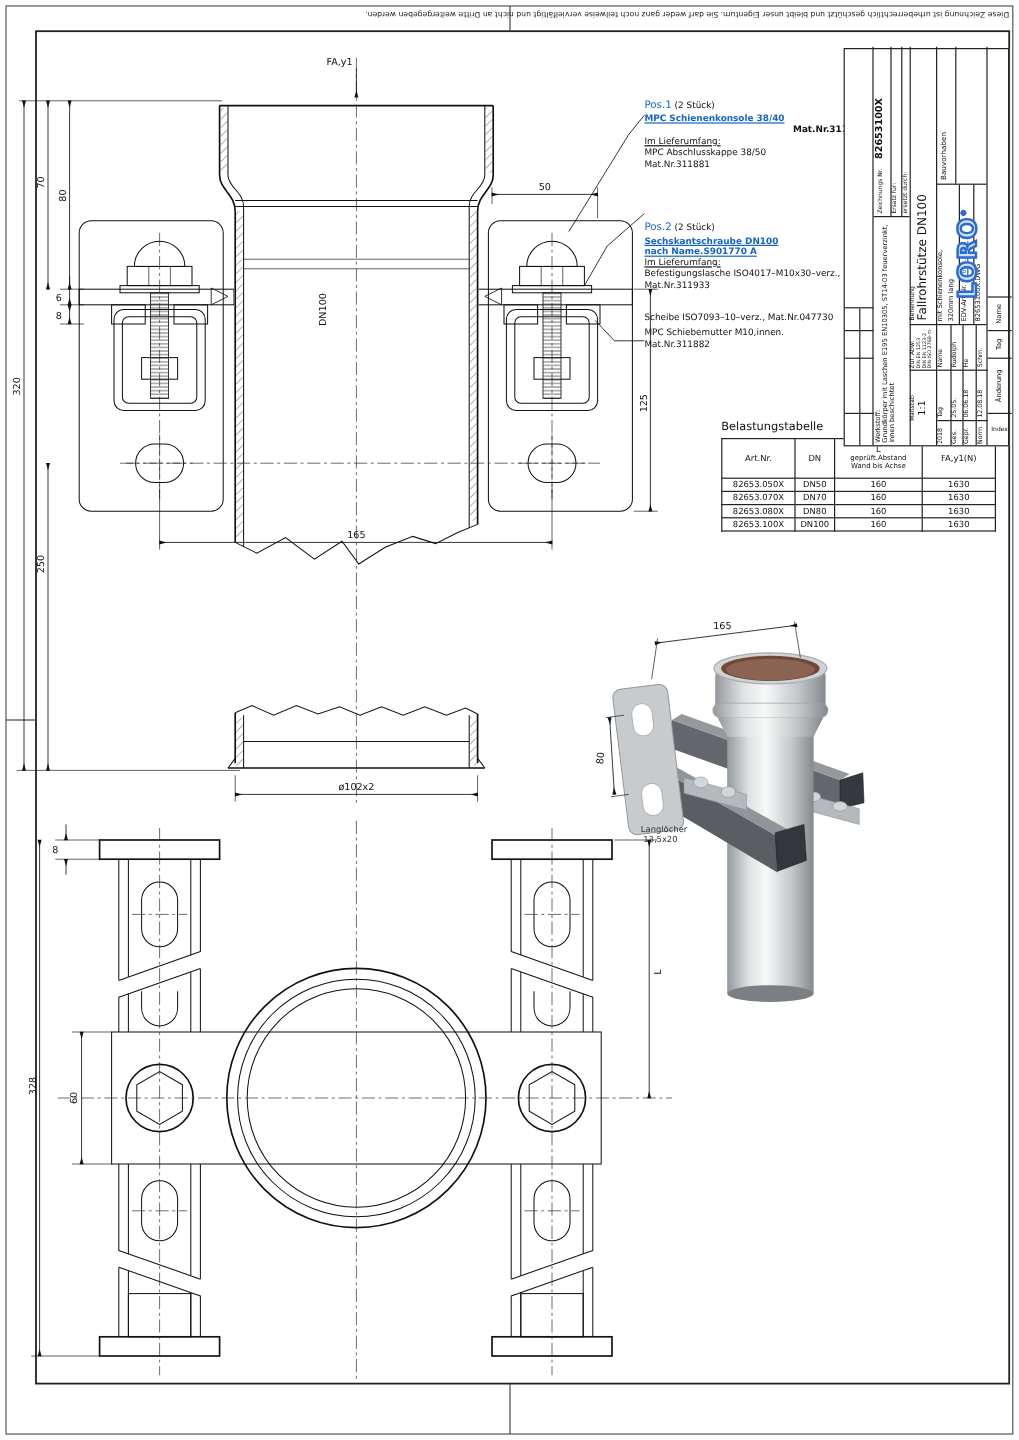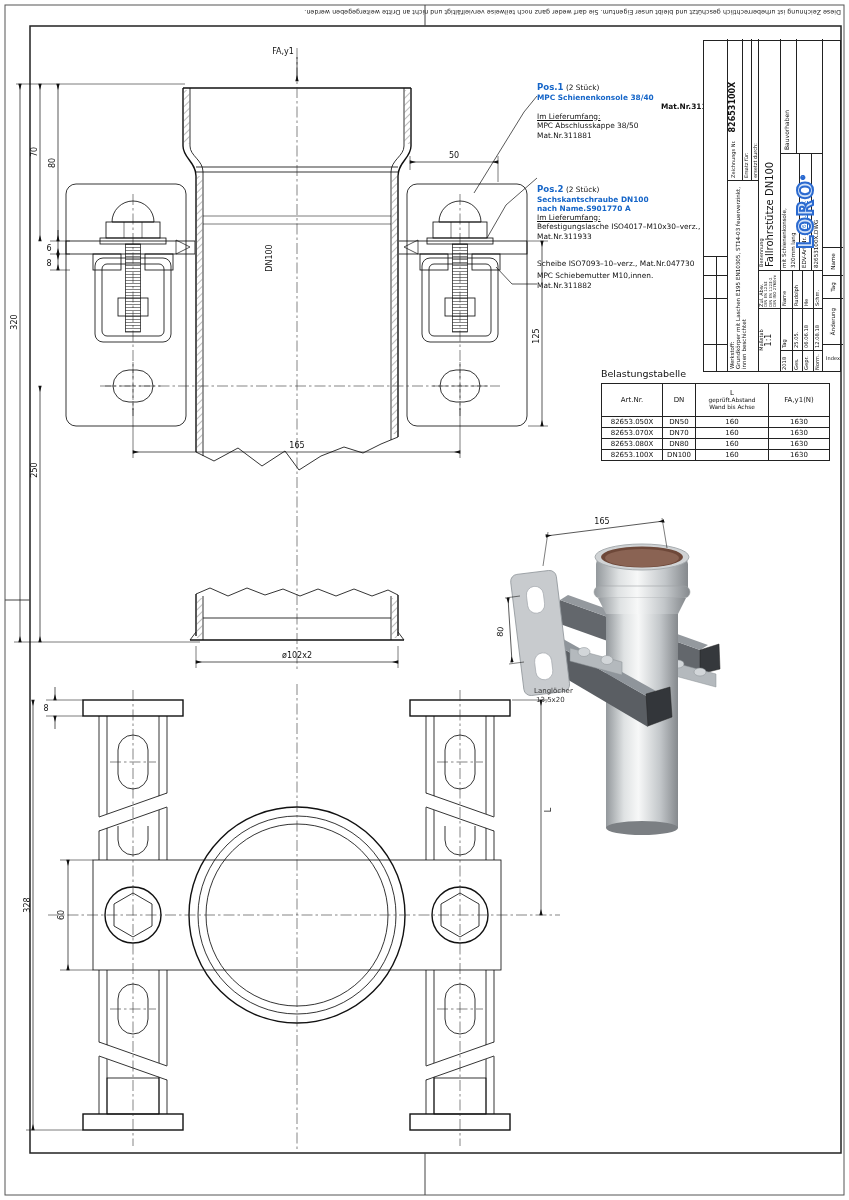--- a/index.html
+++ b/index.html
@@ -5,27 +5,27 @@
   html,body{margin:0;padding:0;background:#fff;width:849px;height:1200px;overflow:hidden;
     font-family:"DejaVu Sans",sans-serif;}
   #stage{position:relative;width:849px;height:1200px;background:#fff;}
   #linework{position:absolute;left:0;top:0;z-index:1;}
   .ov{position:absolute;z-index:2;}
   
   .copyright{left:230px;top:8px;width:611px;font-size:6.4px;color:#222;
     transform:rotate(180deg);text-align:left;white-space:nowrap;}
   
   .posblk{left:537px;width:185px;font-size:7.4px;line-height:9.6px;color:#111;}
-  .pos-title{font-weight:bold;font-size:8.6px;color:#1565c8;}
+  .pos-title{font-weight:normal;font-size:8.6px;color:#1565c8;}
   .pos-qty{font-size:7.4px;color:#111;font-weight:normal;}
-  .bluelink{color:#1565c8;font-weight:bold;display:inline-block;}
+  .bluelink{color:#1565c8;font-weight:bold;text-decoration:underline;display:inline-block;}
   .matbold{font-weight:bold;text-align:right;}
   .scope{text-decoration:underline;}
   
-  .ltwrap{left:601px;top:368px;color:#111;}
+  .ltwrap{left:601px;top:350px;color:#111;}
   .lttitle{font-size:9.5px;margin-bottom:4px;}
   table.lt{border-collapse:collapse;}
   table.lt th,table.lt td{border:1px solid #222;font-weight:normal;font-size:7px;
     text-align:center;padding:1px 2px;background:#fff;}
   table.lt th{height:30px;vertical-align:middle;}
   .h3a{font-size:7px;} .h3b{font-size:5.8px;line-height:6.6px;}
   
   .tbwrap{left:703px;top:40px;width:138px;height:332px;}
   .tb{width:332px;height:138px;transform:rotate(-90deg) translate(-332px,0);
     transform-origin:0 0;position:relative;color:#111;background:#fff;

